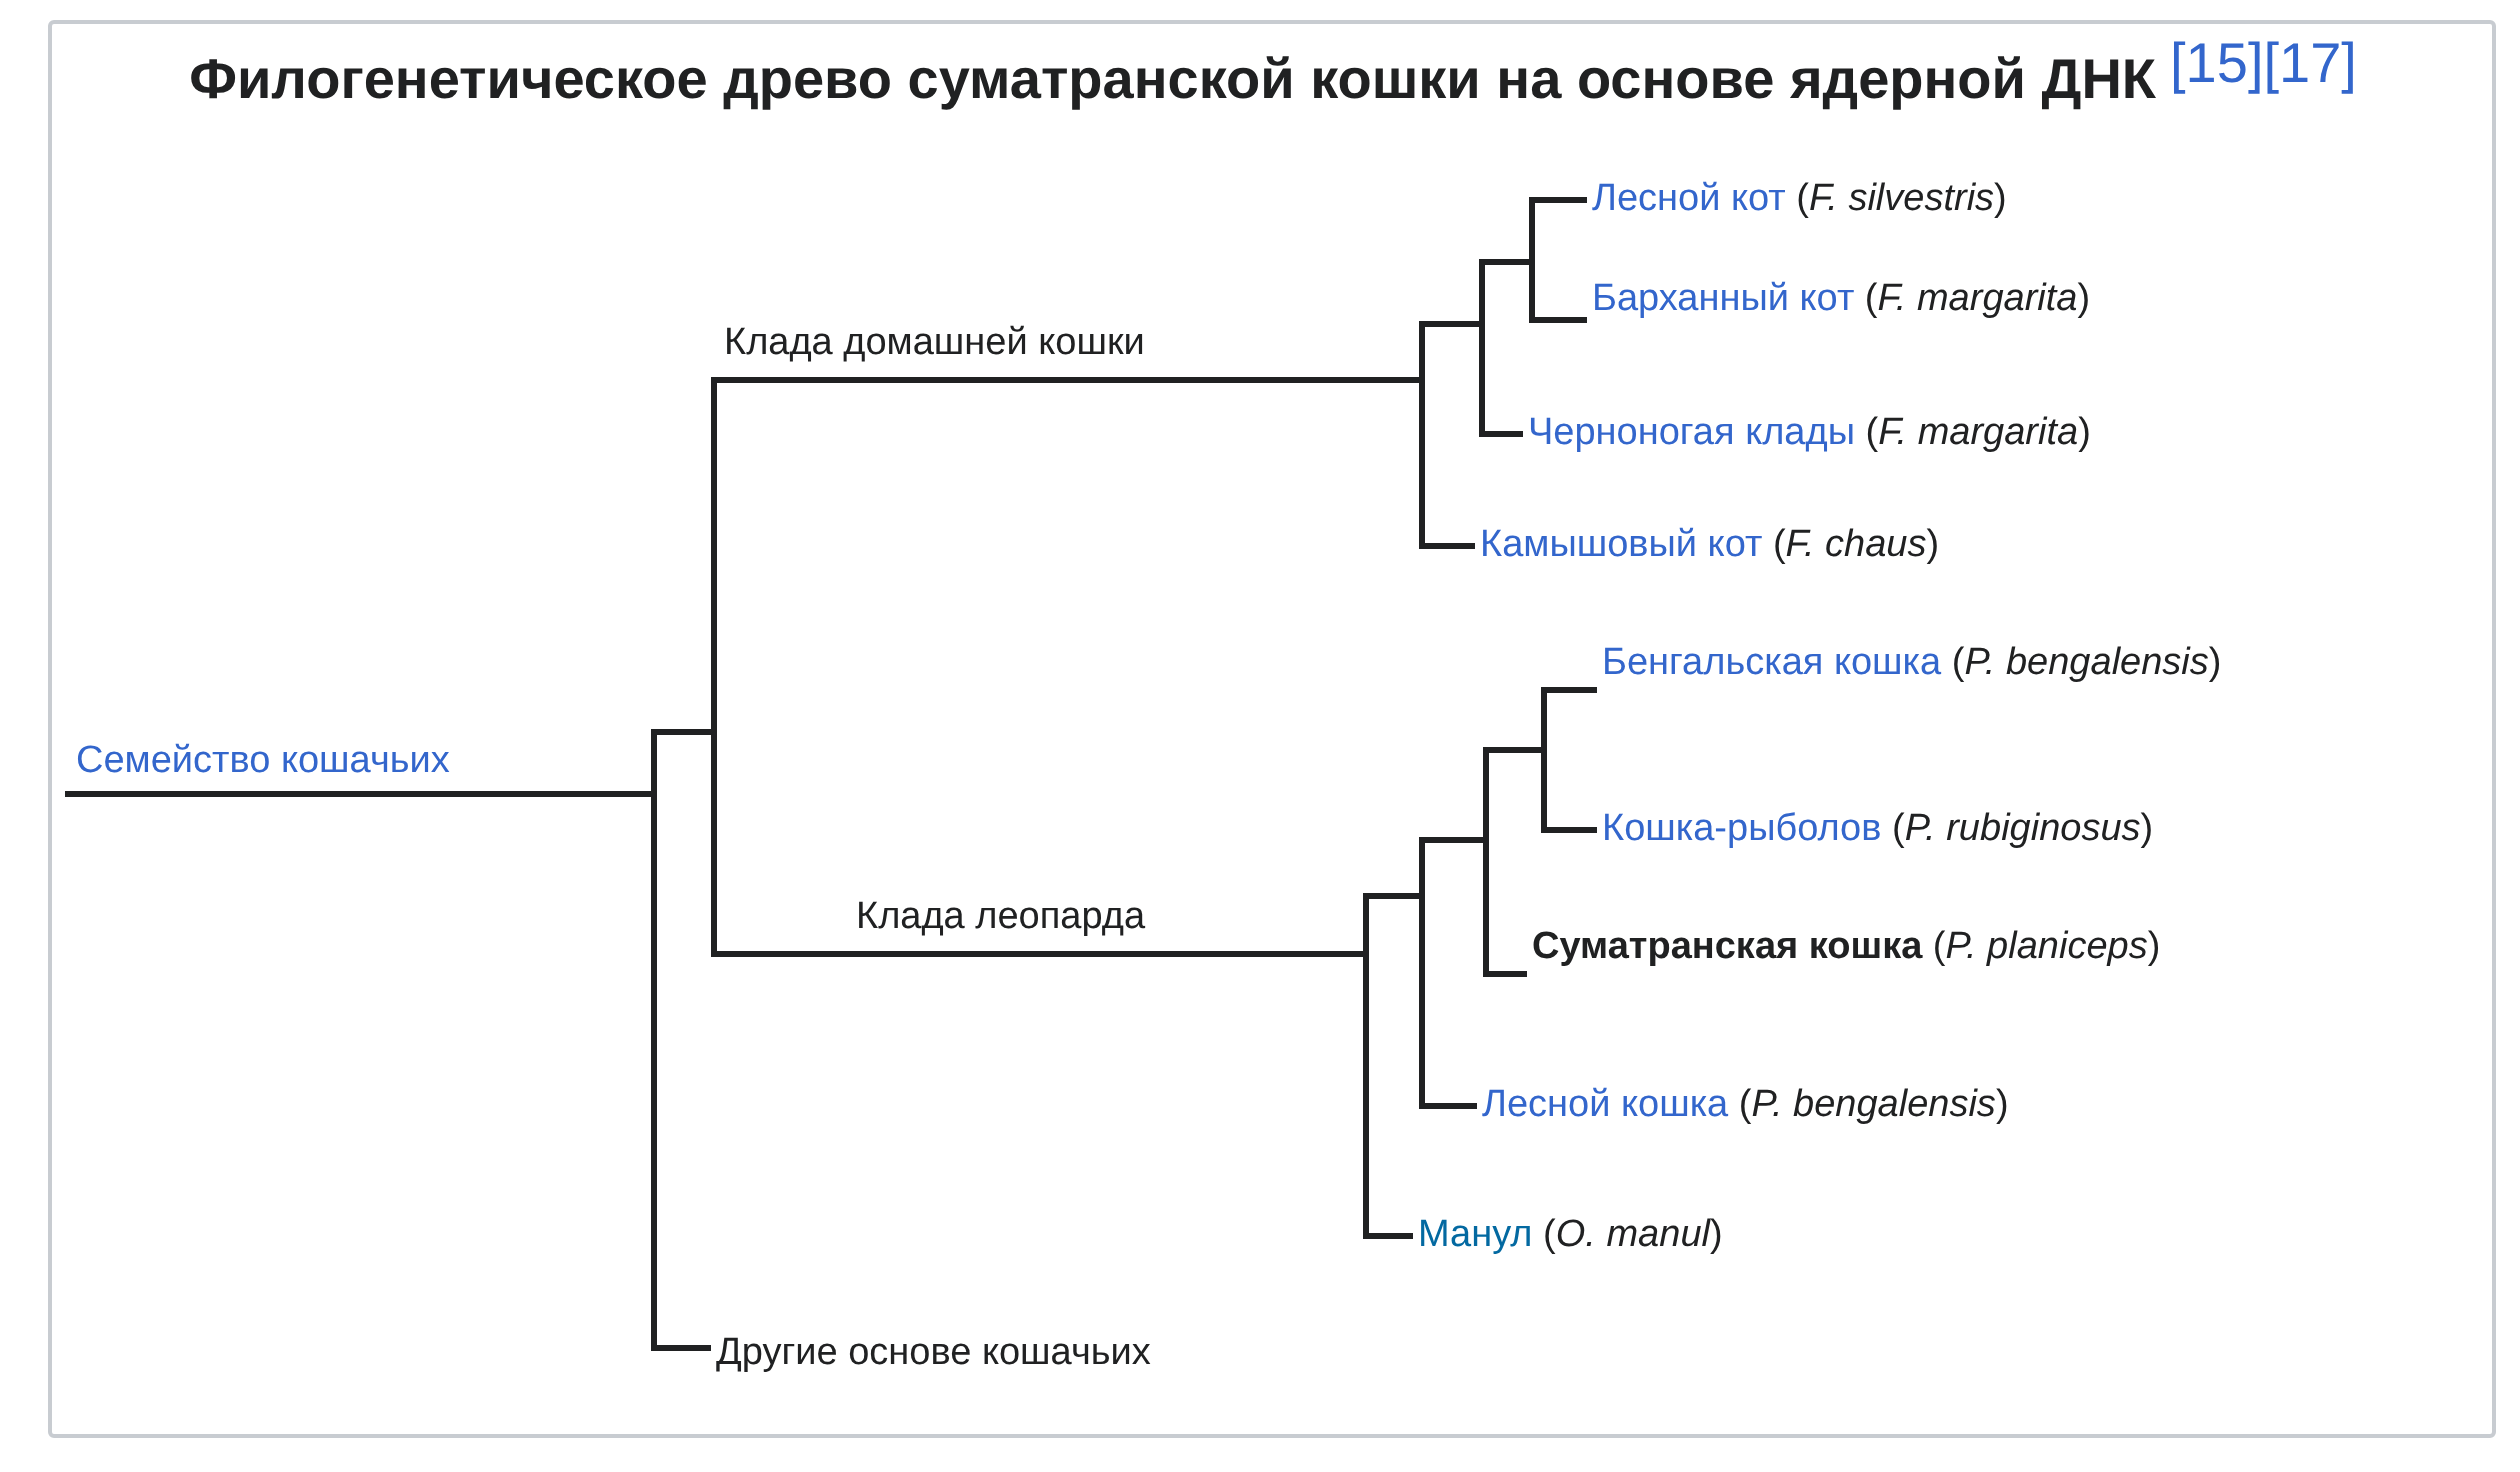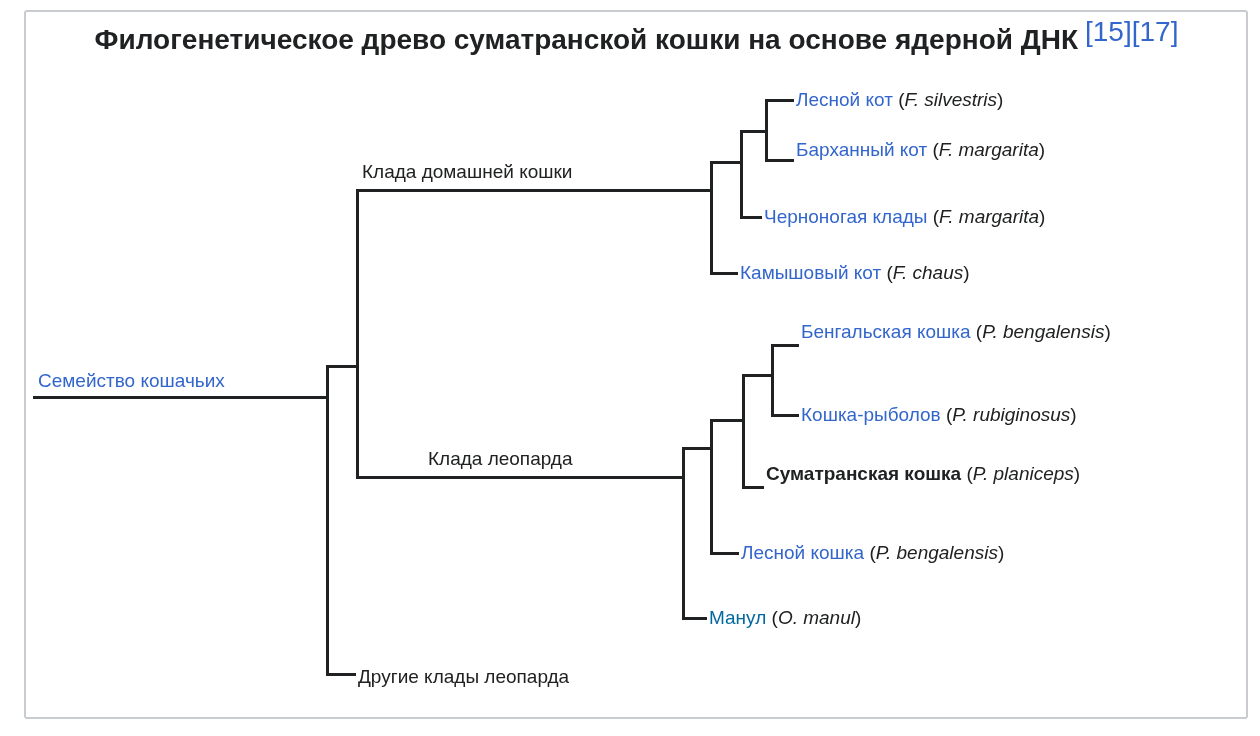--- a/index.html
+++ b/index.html
@@ -74,21 +74,21 @@
 <div class="title-row">
   <span>Филогенетическое древо суматранской кошки на основе ядерной ДНК</span><sup class="refs"><a class="ref-link">[15]</a><a class="ref-link">[17]</a></sup>
 </div>
 
 <div class="label" style="left:38px;top:367px;">
   <a class="lnk">Семейство кошачьих</a>
 </div>
 
 <div class="label" style="left:362px;top:158px;text-align:center;">Клада домашней кошки</div>
 <div class="label" style="left:428px;top:445px;">Клада леопарда</div>
-<div class="label" style="left:358px;top:663px;">Другие клады леопарда</div>
+<div class="label" style="left:358px;top:663px;">Другие основе кошачьих</div>
 
 <div class="label" style="left:796px;top:86px;">
   <a class="lnk">Лесной кот</a><span> (</span><span class="sci">F. silvestris</span><span>)</span>
 </div>
 
 <div class="label" style="left:796px;top:136px;">
   <a class="lnk">Барханный кот</a><span> (</span><span class="sci">F. margarita</span><span>)</span>
 </div>
 
 <div class="label" style="left:764px;top:203px;">

